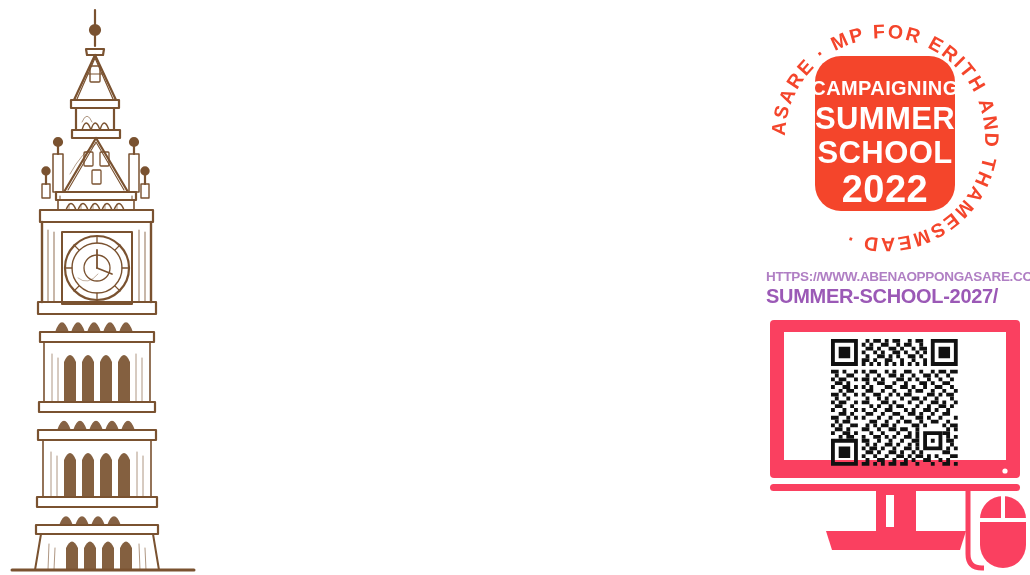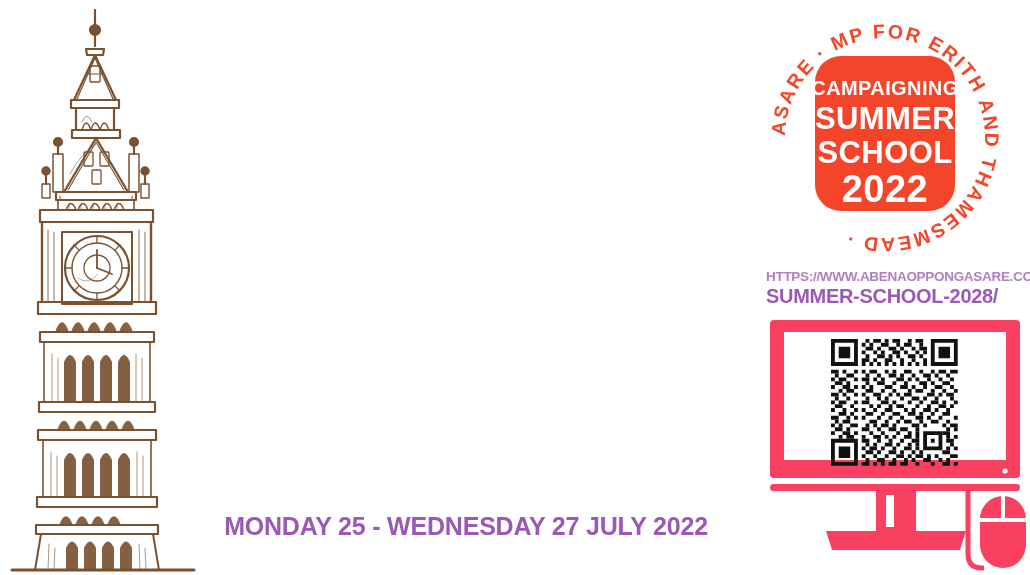--- a/index.html
+++ b/index.html
@@ -271,41 +271,40 @@
         <path d="M94 568 L94 546 q6 -13 12 0 L106 568 Z" fill="#7A5230" stroke="none" opacity="0.92"></path>
         <path d="M112 568 L112 546 q6 -13 12 0 L124 568 Z" fill="#7A5230" stroke="none" opacity="0.92"></path>
         <path d="M41 542 L40 568 M47 546 L46 568 M131 542 L132 568 M137 546 L138 568" stroke-width="1" opacity="0.6"></path>
 
         <path d="M4 568 L186 568" stroke-width="3"></path>
       </g>
     </svg>
   </div>
 
 
-  <div id="dateline">MONDAY 25 - WEDNESDAY 27 JULY 2022</div>
 
   <div id="badge">
     <svg viewBox="0 0 240 240" width="240" height="240">
       <defs>
         <path id="circpath" d="M 120,120 m -100,0 a 100,100 0 1,1 200,0 a 100,100 0 1,1 -200,0"></path>
       </defs>
       <text font-family="Liberation Sans, sans-serif" font-size="19.5" font-weight="bold" fill="#F4452B" letter-spacing="2.1">
         <textPath href="#circpath" startOffset="25.3%" text-anchor="middle">ABENA OPPONG-ASARE · MP FOR ERITH AND THAMESMEAD ·</textPath>
       </text>
       <rect x="50" y="38" width="140" height="155" rx="26" ry="26" fill="#F4452B"></rect>
       <text x="120" y="77" text-anchor="middle" fill="#FFFFFF" font-family="Liberation Sans, sans-serif" font-size="20" font-weight="bold" letter-spacing="0.4">CAMPAIGNING</text>
       <text x="120" y="111" text-anchor="middle" fill="#FFFFFF" font-family="Liberation Sans, sans-serif" font-size="31" font-weight="bold" letter-spacing="0.4">SUMMER</text>
       <text x="120" y="145" text-anchor="middle" fill="#FFFFFF" font-family="Liberation Sans, sans-serif" font-size="31" font-weight="bold" letter-spacing="0.4">SCHOOL</text>
       <text x="120" y="184" text-anchor="middle" fill="#FFFFFF" font-family="Liberation Sans, sans-serif" font-size="38" font-weight="bold" letter-spacing="0.5">2022</text>
     </svg>
   </div>
 
   <div id="urlblock">
     <span class="url-line1">HTTPS://WWW.ABENAOPPONGASARE.COM/</span>
-    <span class="url-line2">SUMMER-SCHOOL-2028/</span>
+    <span class="url-line2">SUMMER-SCHOOL-2027/</span>
   </div>
 
   <div id="monitor">
     <svg viewBox="0 0 268 257" width="268" height="257">
 
       <rect x="8" y="2" width="250" height="158" rx="4" fill="#FA4060"></rect>
       <rect x="22" y="14" width="222" height="128" fill="#FFFFFF"></rect>
       <circle cx="243" cy="153" r="2.6" fill="#FFFFFF"></circle>
 
       <rect x="8" y="166" width="250" height="7" rx="3.5" fill="#FA4060"></rect>

